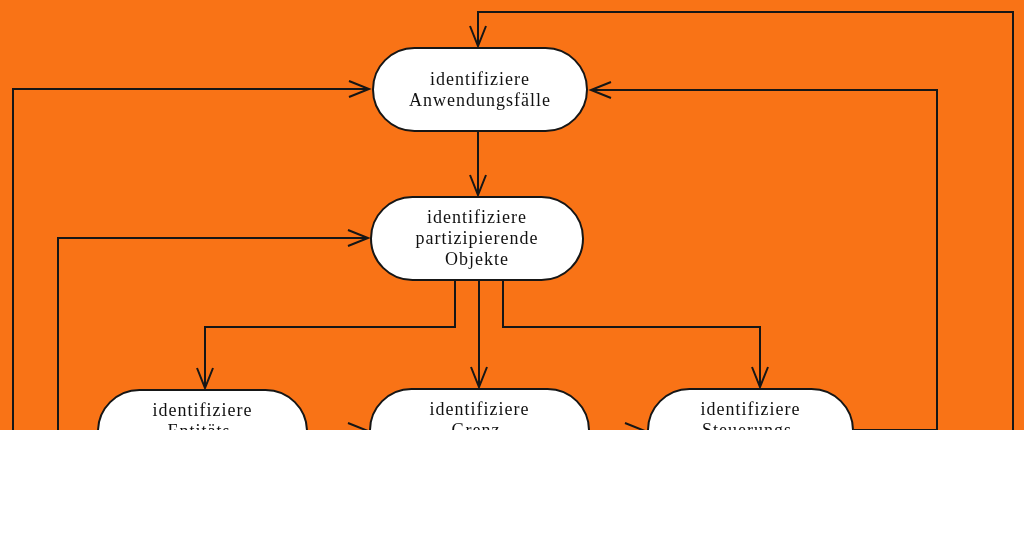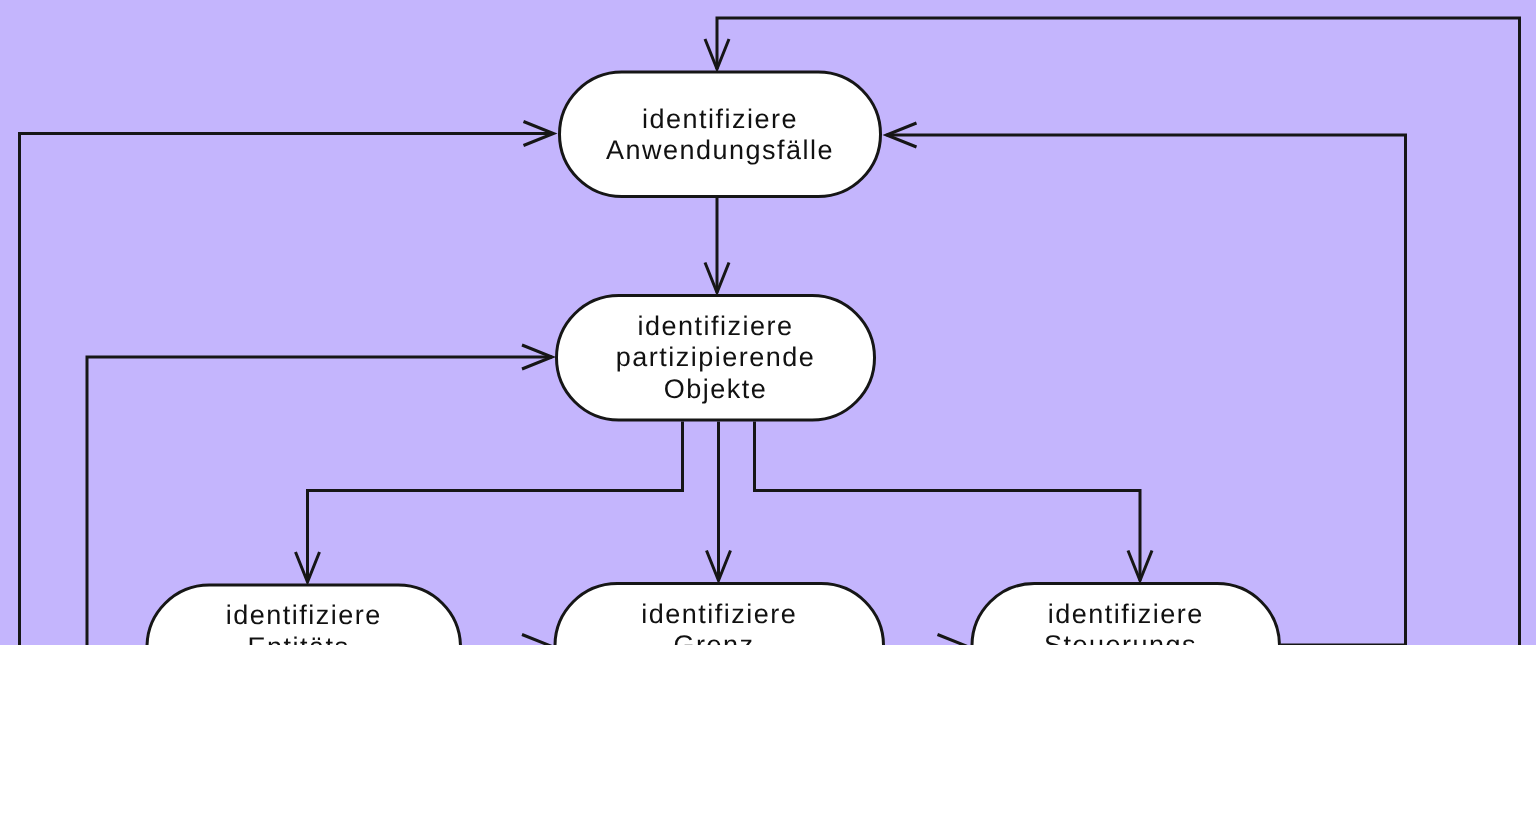--- a/index.html
+++ b/index.html
@@ -1,22 +1,22 @@
 <!DOCTYPE html>
 <html><head>
 <meta charset="utf-8">
 <style>
   html, body { margin: 0; padding: 0; background: #ffffff; }
   .stage {
     position: relative;
     width: 1024px;
     height: 430px;
     overflow: hidden;
-    background: #c4b5fd;
-    font-family: Liberation Sans, sans-serif;
+    background: #f97316;
+    font-family: Liberation Serif, serif;
   }
   .stage svg {
     position: absolute;
     left: 0; top: 0;
     width: 1024px; height: 557px;
   }
   .edge path, .edge polyline {
     fill: none;
     stroke: #161616;
     stroke-width: 2;

